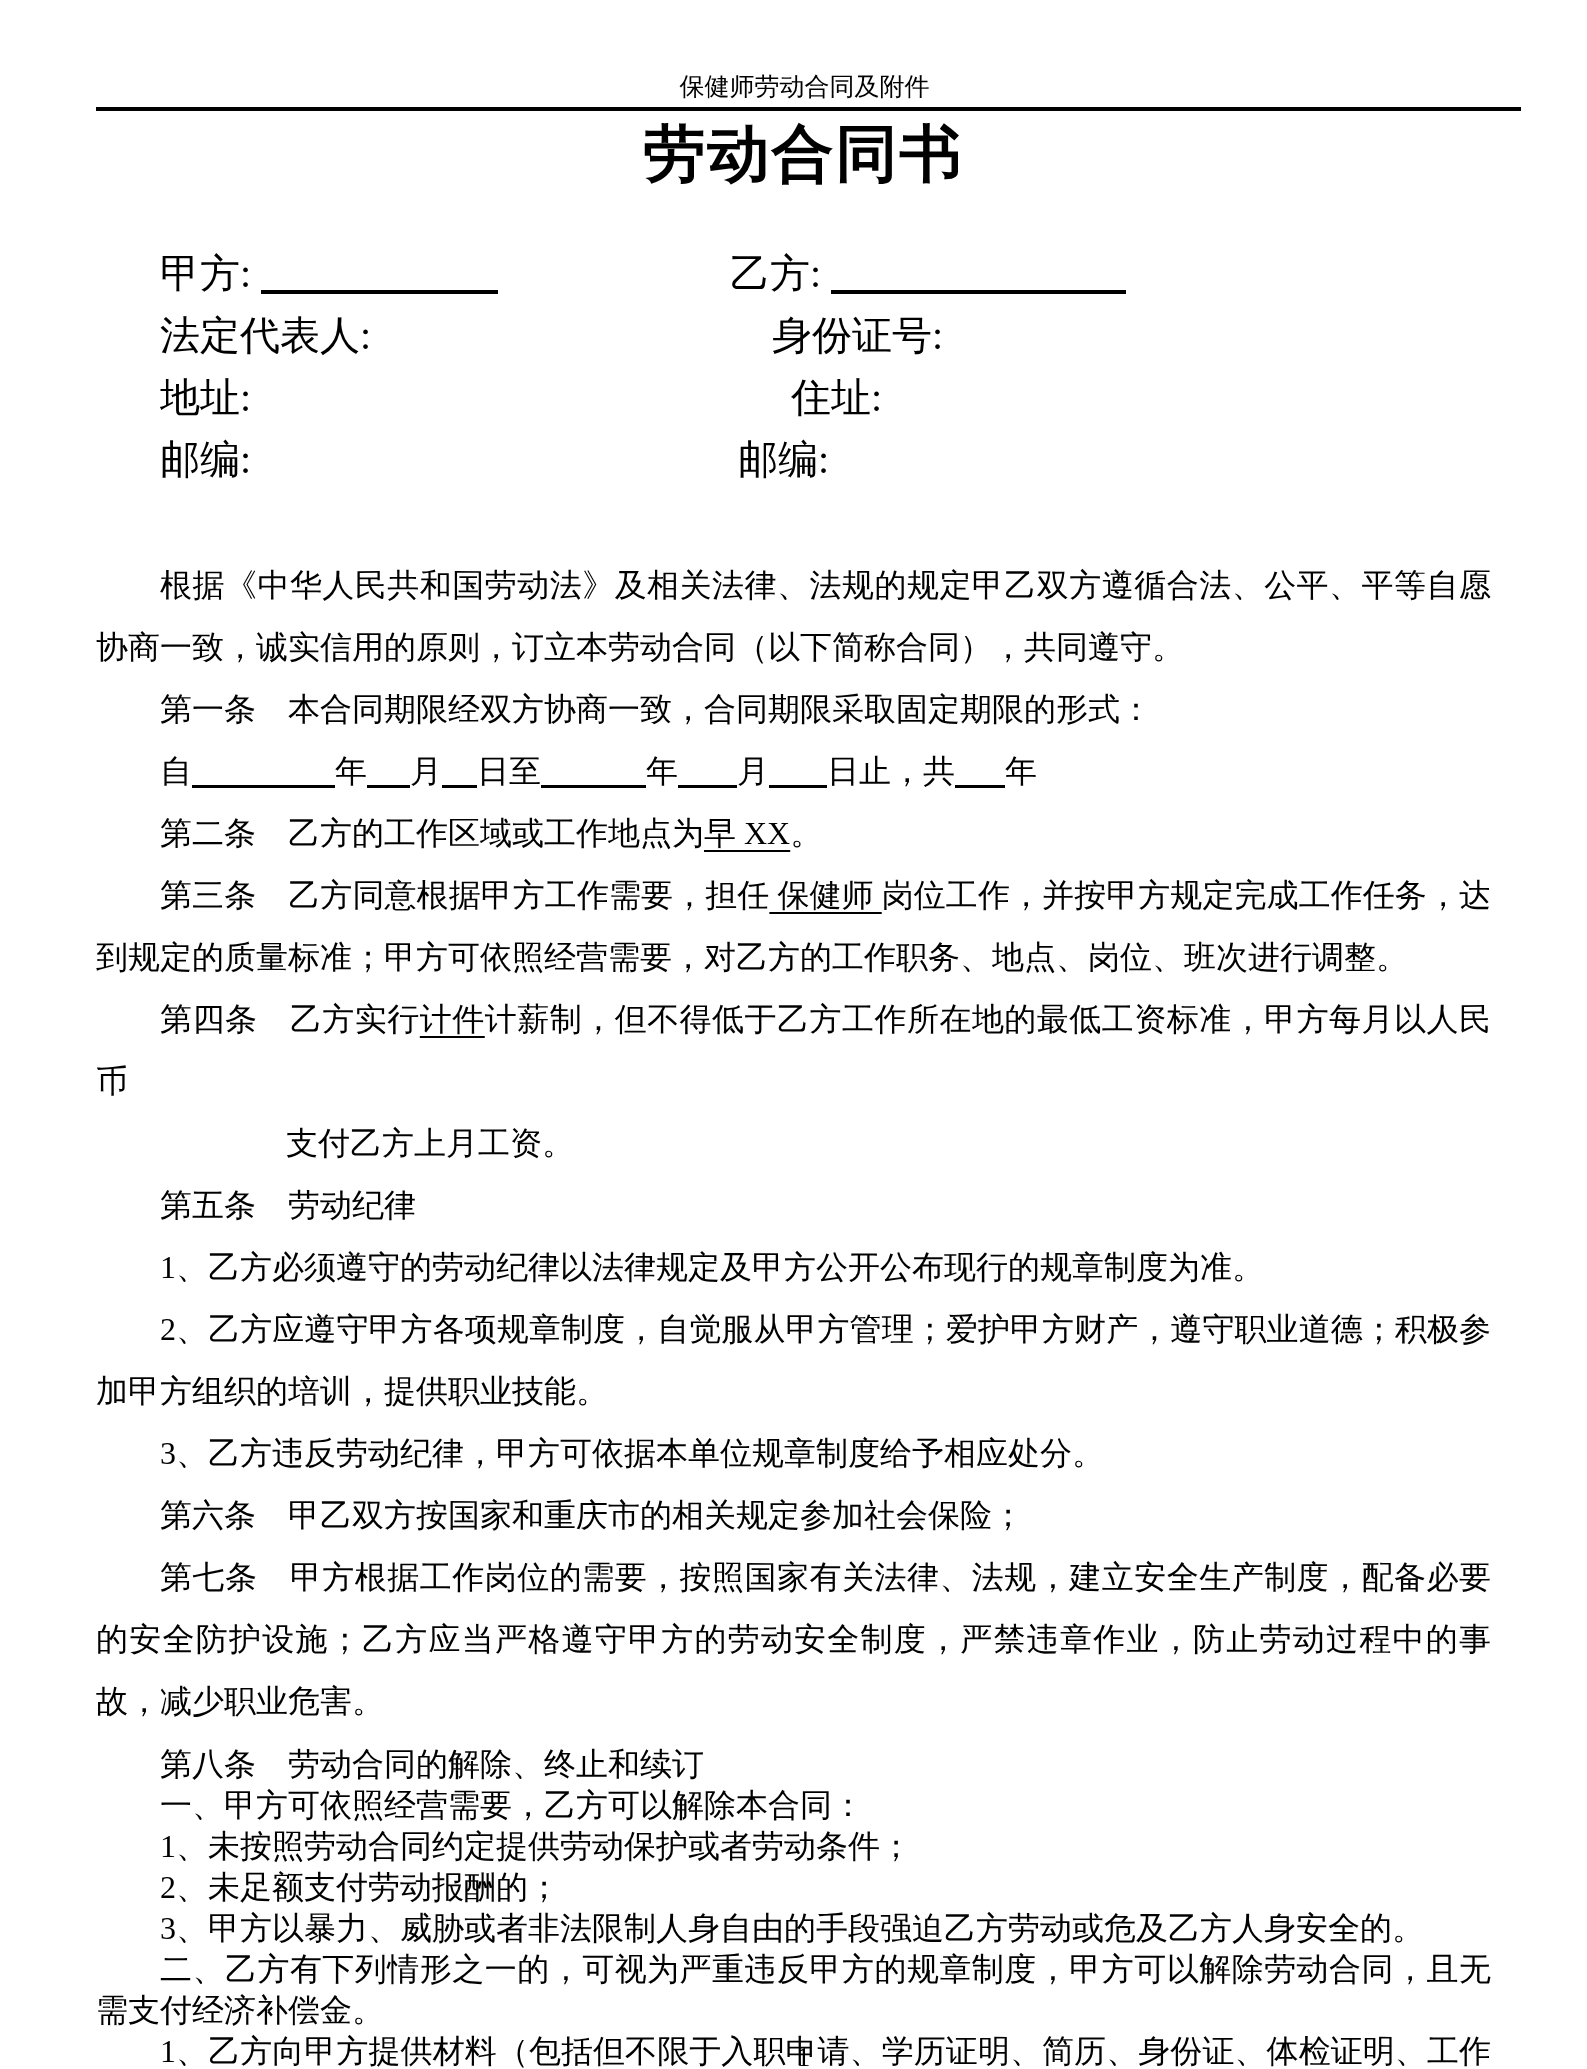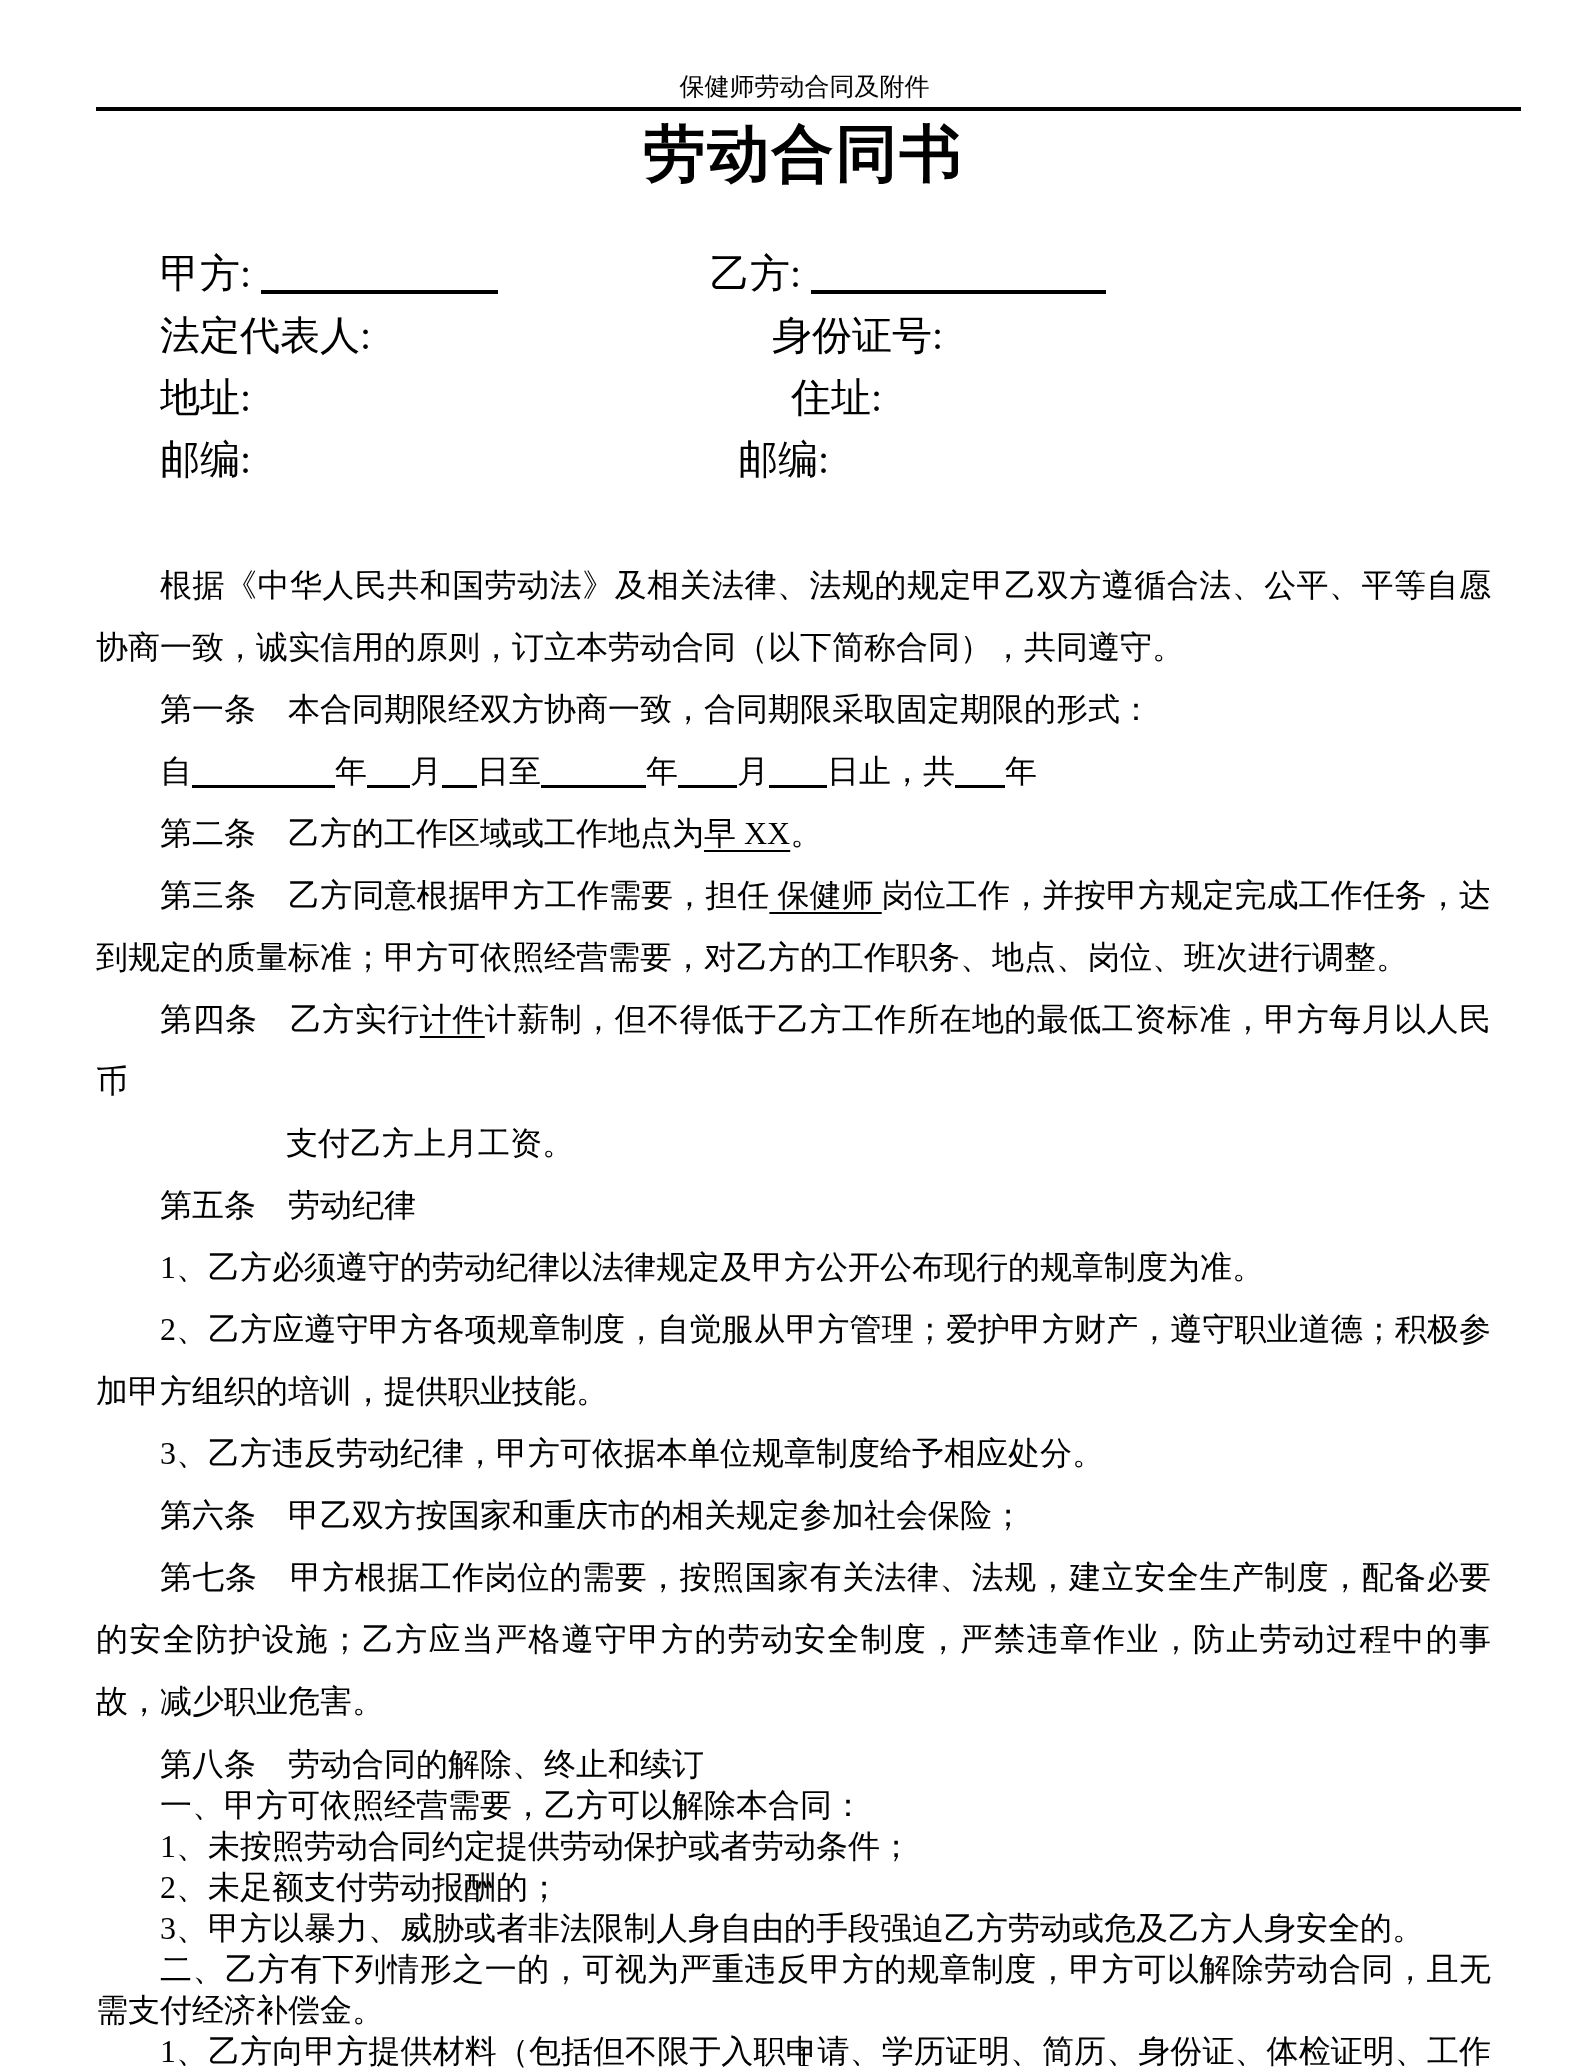--- a/index.html
+++ b/index.html
@@ -83,21 +83,21 @@
   }
 </style>
 </head>
 <body>
 
 <div class="page">
   <div class="running-header">保健师劳动合同及附件</div>
   <div class="header-rule"></div>
   <h1 class="doc-title">劳动合同书</h1>
   <div class="parties" id="parties">
-      <div class="prow"><span class="pleft">甲方:</span><span class="pblank" style="width: 237px;"></span><span class="pright" style="left: 614px;">乙方:<span class="pblank" style="width: 295px;"></span></span></div>
+      <div class="prow"><span class="pleft">甲方:</span><span class="pblank" style="width: 237px;"></span><span class="pright" style="left: 634px;">乙方:<span class="pblank" style="width: 295px;"></span></span></div>
       <div class="prow"><span class="pleft">法定代表人:</span><span class="pright" style="left: 676px;">身份证号:</span></div>
       <div class="prow"><span class="pleft">地址:</span><span class="pright" style="left: 695px;">住址:</span></div>
       <div class="prow"><span class="pleft">邮编:</span><span class="pright" style="left: 642px;">邮编:</span></div>
     </div>
   <div class="contract-body" id="contractBody">
       <p class="wide"><span>根据《中华人民共和国劳动法》及相关法律、法规的规定甲乙双方遵循合法、公平、平等自愿协商一致，诚实信用的原则，订立本劳动合同（以下简称合同），共同遵守。</span></p>
       <p class="wide"><span>第一条　本合同期限经双方协商一致，合同期限采取固定期限的形式：</span></p>
       <p class="wide"><span>自</span><span class="blank" style="width: 143px;"></span><span>年</span><span class="blank" style="width: 43px;"></span><span>月</span><span class="blank" style="width: 35px;"></span><span>日至</span><span class="blank" style="width: 105px;"></span><span>年</span><span class="blank" style="width: 59px;"></span><span>月</span><span class="blank" style="width: 58px;"></span><span>日止，共</span><span class="blank" style="width: 50px;"></span><span>年</span></p>
       <p class="wide"><span>第二条　乙方的工作区域或工作地点为</span><span class="u">早 XX</span><span>。</span></p>
       <p class="wide"><span>第三条　乙方同意根据甲方工作需要，担任</span><span class="u"> 保健师 </span><span>岗位工作，并按甲方规定完成工作任务，达到规定的质量标准；甲方可依照经营需要，对乙方的工作职务、地点、岗位、班次进行调整。</span></p>

